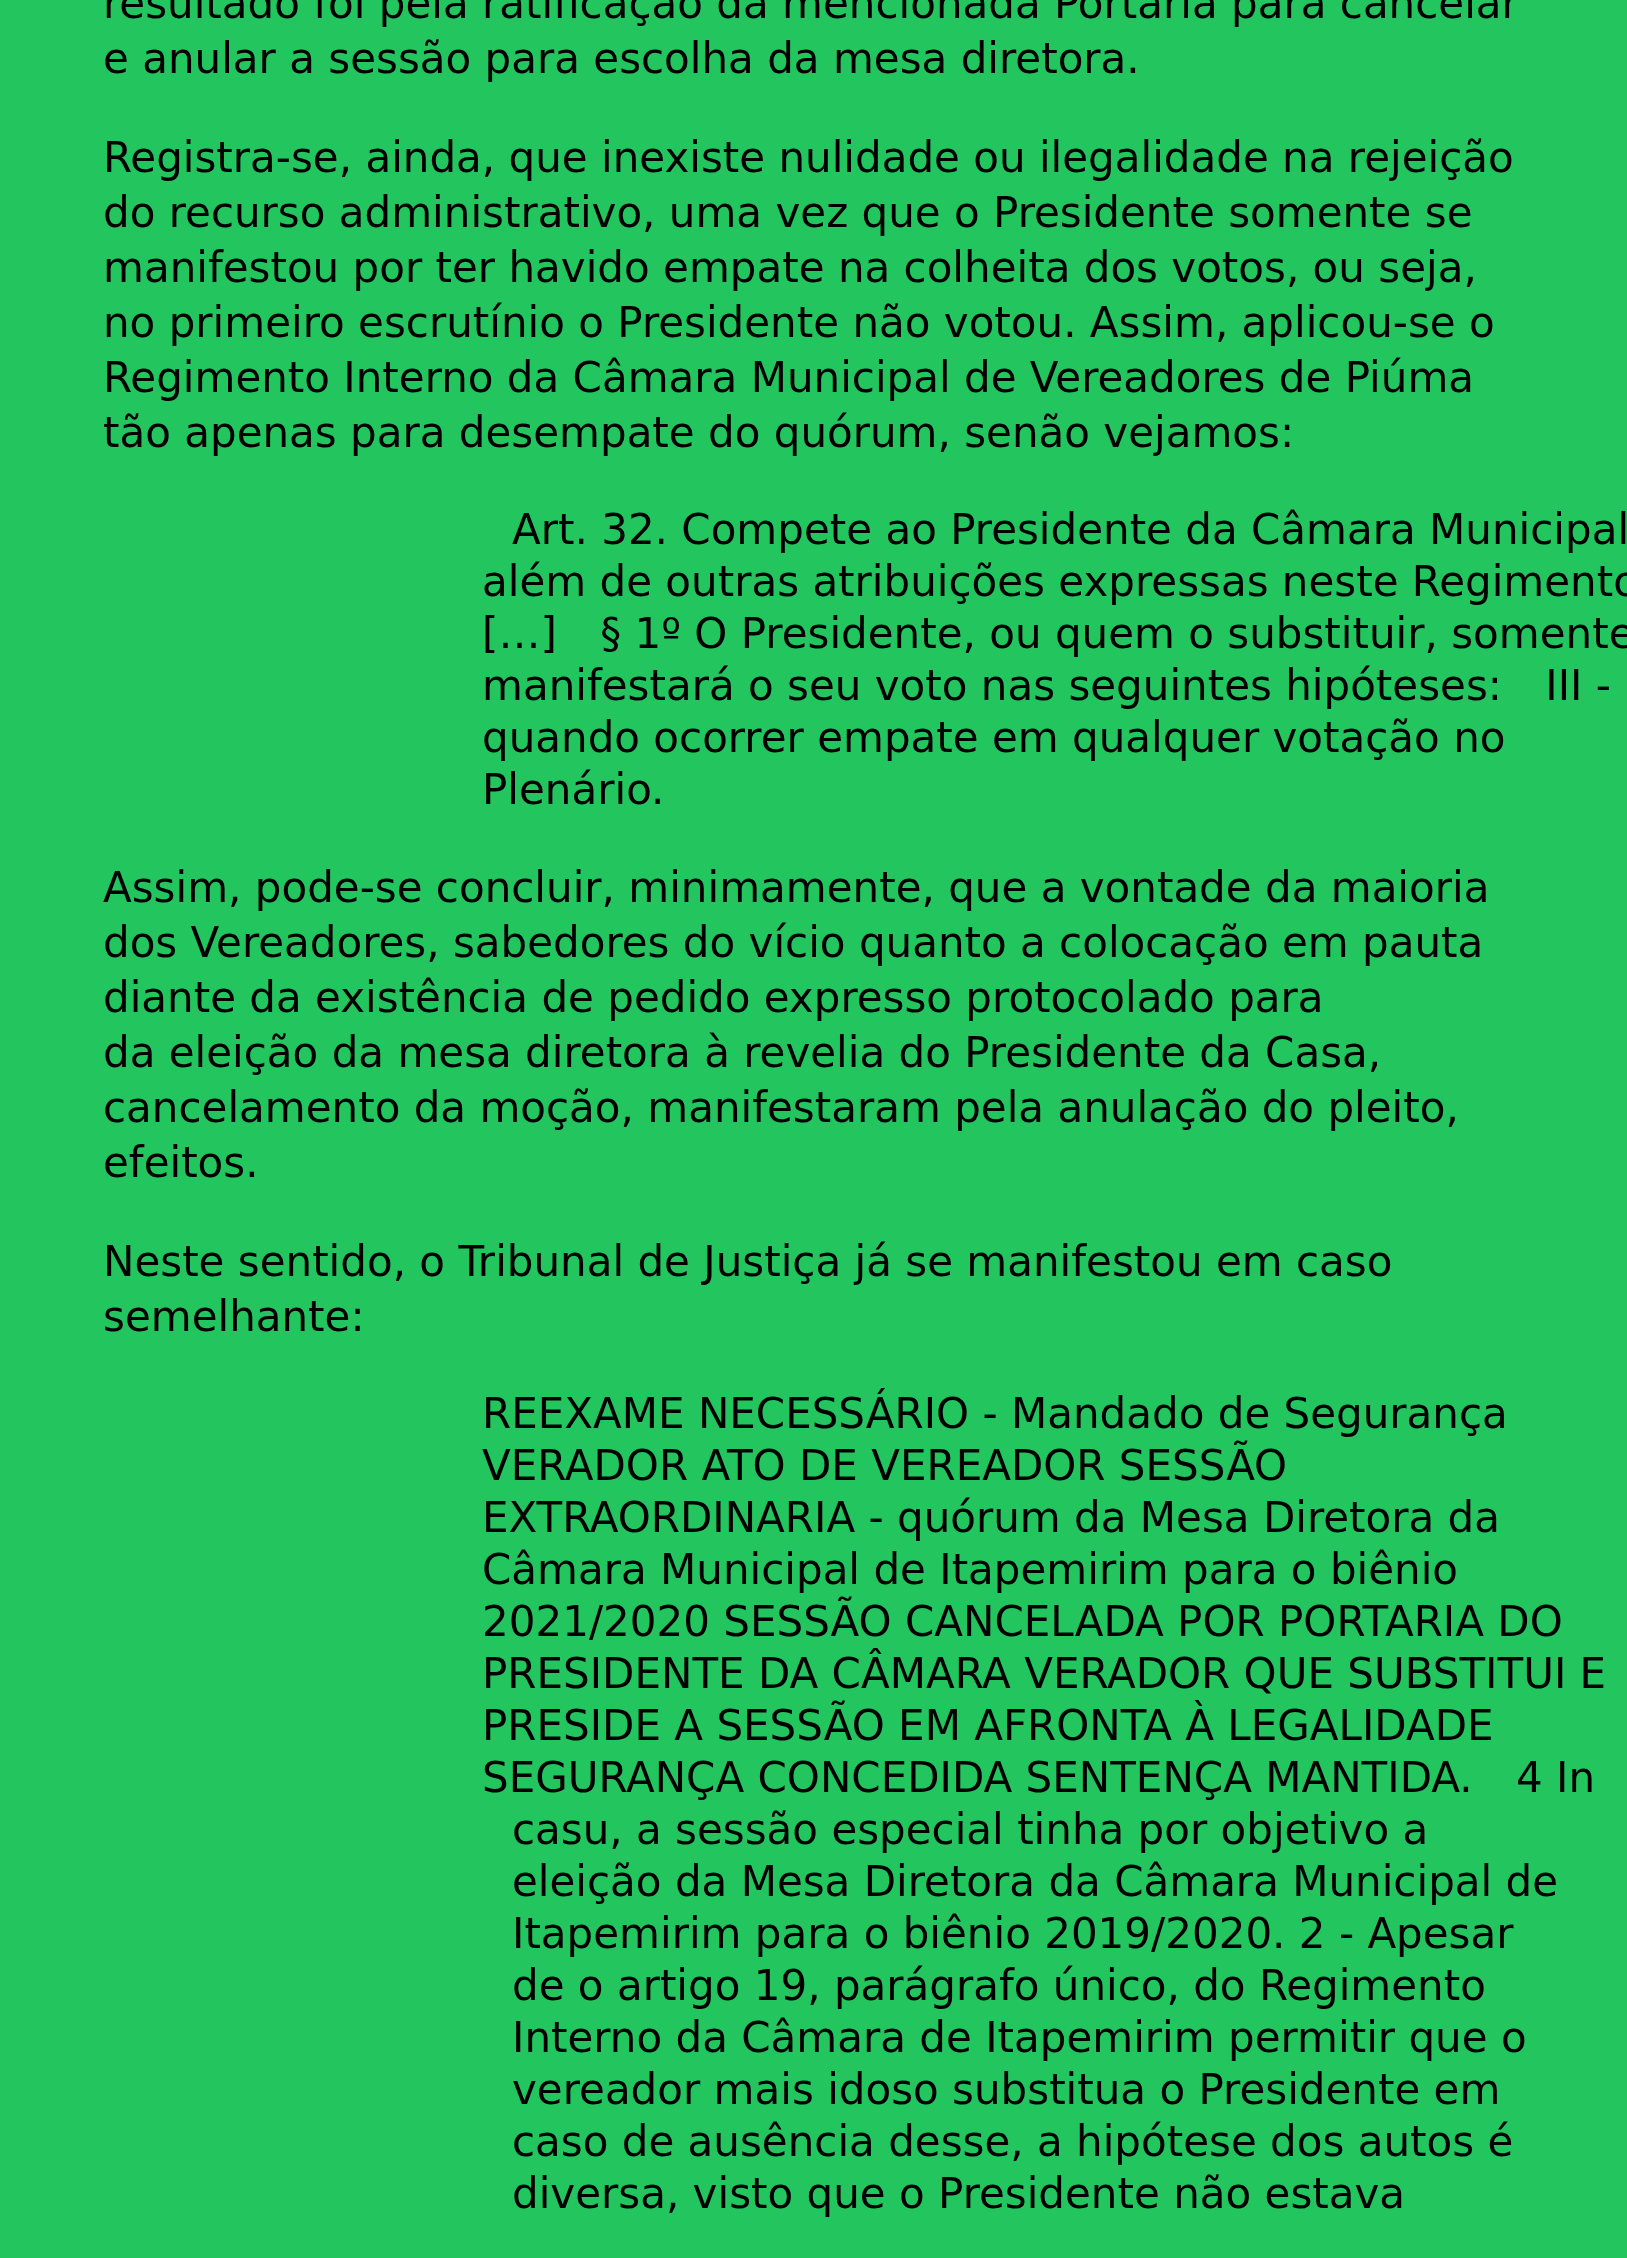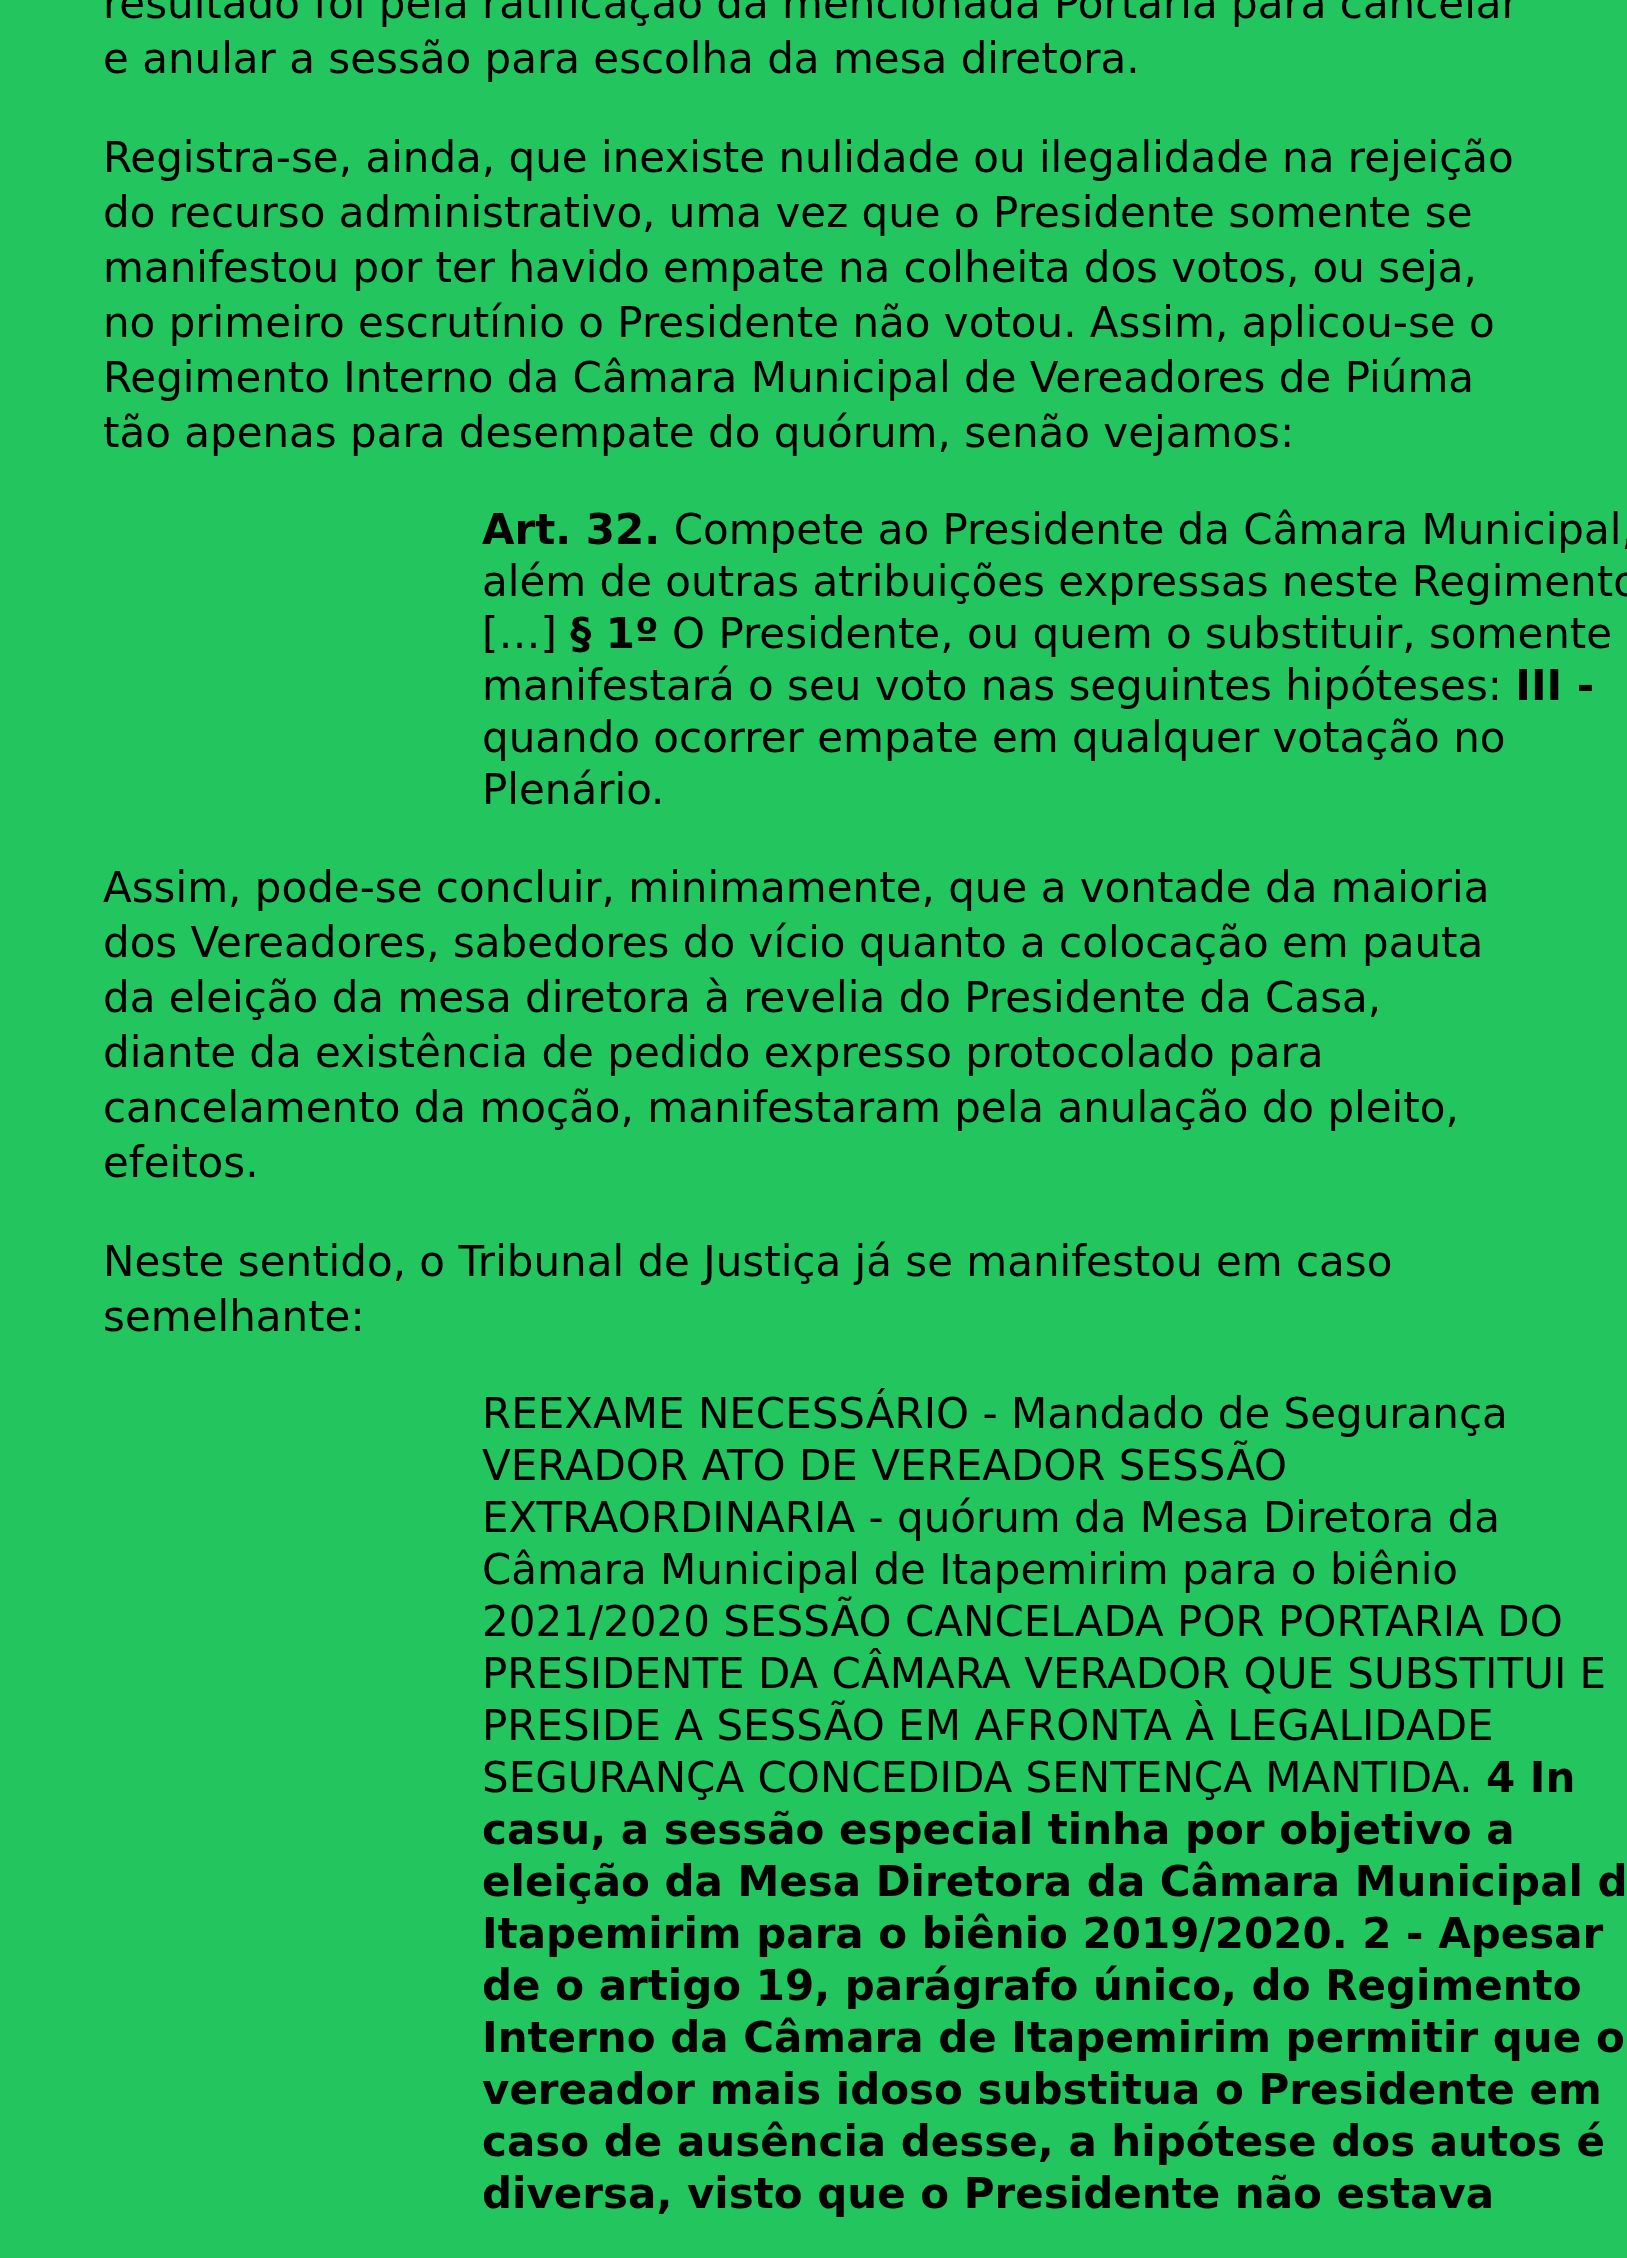--- a/index.html
+++ b/index.html
@@ -31,21 +31,22 @@
   }
   .quote {
     margin-left: 379px;
     font-size: 42px;
     line-height: 52px;
   }
   .line {
     white-space: nowrap;
   }
   .seg-bold {
-    font-weight: 700;
+    font-weight: 400;
+    margin-left: 30px;
   }
 </style>
 </head>
 <body>
 
 <div class="page">
   <div class="doc" id="doc" style="color: rgb(0, 0, 0);">
       <div class="block paragraph clip-top">
         <div class="line"><span class="seg">resultado foi pela ratificação da mencionada Portaria para cancelar</span></div>
         <div class="line"><span class="seg">e anular a sessão para escolha da mesa diretora.</span></div>
@@ -62,22 +63,22 @@
         <div class="line"><span class="seg-bold">Art. 32.</span><span class="seg"> Compete ao Presidente da Câmara Municipal,</span></div>
         <div class="line"><span class="seg">além de outras atribuições expressas neste Regimento:</span></div>
         <div class="line"><span class="seg">[…] </span><span class="seg-bold">§ 1º</span><span class="seg"> O Presidente, ou quem o substituir, somente</span></div>
         <div class="line"><span class="seg">manifestará o seu voto nas seguintes hipóteses: </span><span class="seg-bold">III -</span></div>
         <div class="line"><span class="seg">quando ocorrer empate em qualquer votação no</span></div>
         <div class="line"><span class="seg">Plenário.</span></div>
       </div>
       <div class="block paragraph">
         <div class="line"><span class="seg">Assim, pode-se concluir, minimamente, que a vontade da maioria</span></div>
         <div class="line"><span class="seg">dos Vereadores, sabedores do vício quanto a colocação em pauta</span></div>
+        <div class="line"><span class="seg">diante da existência de pedido expresso protocolado para</span></div>
         <div class="line"><span class="seg">da eleição da mesa diretora à revelia do Presidente da Casa,</span></div>
-        <div class="line"><span class="seg">diante da existência de pedido expresso protocolado para</span></div>
         <div class="line"><span class="seg">cancelamento da moção, manifestaram pela anulação do pleito,</span></div>
         <div class="line"><span class="seg">efeitos.</span></div>
       </div>
       <div class="block paragraph">
         <div class="line"><span class="seg">Neste sentido, o Tribunal de Justiça já se manifestou em caso</span></div>
         <div class="line"><span class="seg">semelhante:</span></div>
       </div>
       <div class="block quote">
         <div class="line"><span class="seg">REEXAME NECESSÁRIO - Mandado de Segurança</span></div>
         <div class="line"><span class="seg">VERADOR ATO DE VEREADOR SESSÃO</span></div>

